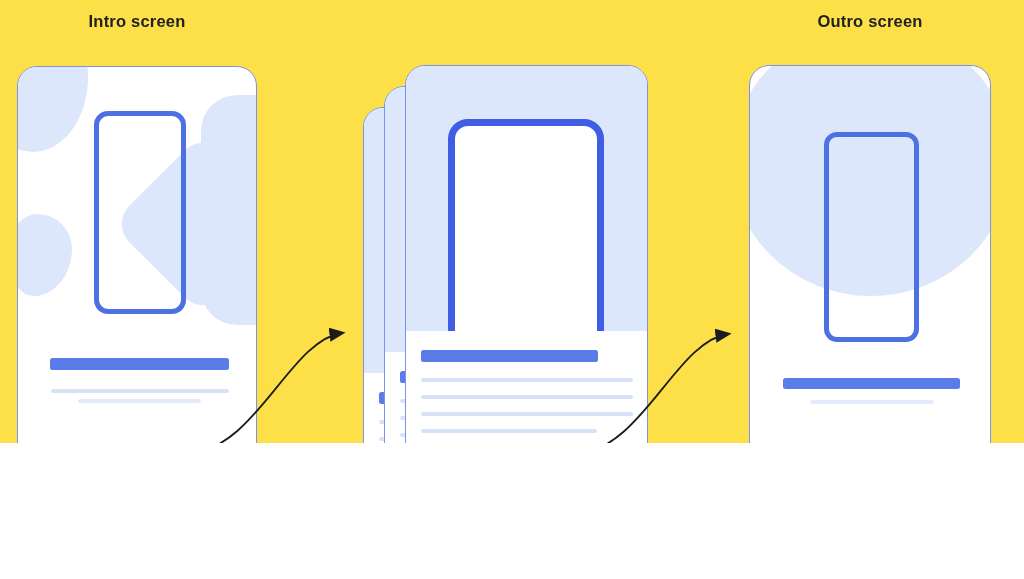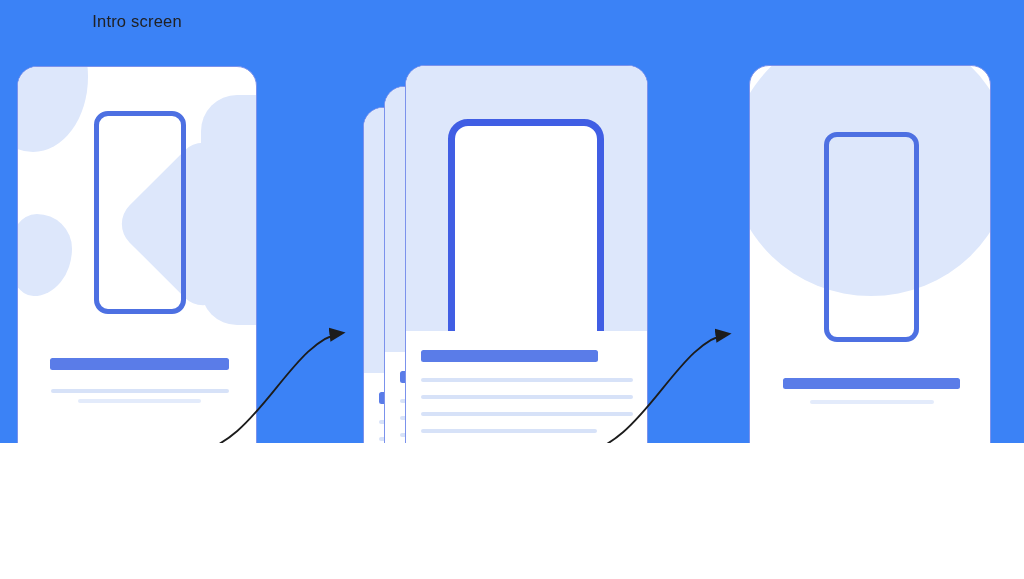--- a/index.html
+++ b/index.html
@@ -1,18 +1,19 @@
 <!DOCTYPE html>
 <html style="--label-text: #202124; --card-border: #7b92ec; --light-fill: #dde7fb; --accent: #5a7ce8; --phone-border: #4d70e2; --phone-border-strong: #405ee4; --line-light: #d7e2f8; --line-lighter: #e3ebfb; --arrow: #1c1c1c;"><head>
 <meta charset="utf-8">
 <style>
   html,body{margin:0;padding:0;background:#ffffff;}
   .canvas{
-    position:relative;width:1024px;height:443px;background:#3b82f6;overflow:hidden;
+    position:relative;width:1024px;height:443px;background:#fde047;overflow:hidden;
     font-family:"Liberation Sans", sans-serif;
+    font-weight:bold;
   }
   .screen-label{
     position:absolute;top:11px;text-align:center;
     font-size:16.5px;line-height:20px;color:var(--label-text);letter-spacing:.2px;
   }
   .card{
     position:absolute;box-sizing:border-box;background:#fff;
     border:1.5px solid var(--card-border);border-radius:20px;overflow:hidden;
   }
   .blob{position:absolute;background:var(--light-fill);}
@@ -54,20 +55,21 @@
   .arrows{position:absolute;left:0;top:0;pointer-events:none;}
   .arrows path.flow{fill:none;stroke:var(--arrow);stroke-width:1.8;stroke-linecap:round;}
   .arrows .ah{fill:var(--arrow);}
 </style>
 </head>
 <body>
 
 <div class="canvas">
 
   <div class="screen-label" style="left:17px;width:240px;">Intro screen</div>
+  <div class="screen-label" style="left:749px;width:242px;">Outro screen</div>
 
   <div class="card card-intro">
     <div class="blob i-blob-tl"></div>
     <div class="blob i-blob-right"></div>
     <div class="blob i-blob-diamond"></div>
     <div class="blob i-blob-bl"></div>
     <div class="phone i-phone"></div>
     <div class="bar i-bar"></div>
     <div class="tline i-line1"></div>
     <div class="tline i-line2"></div>

